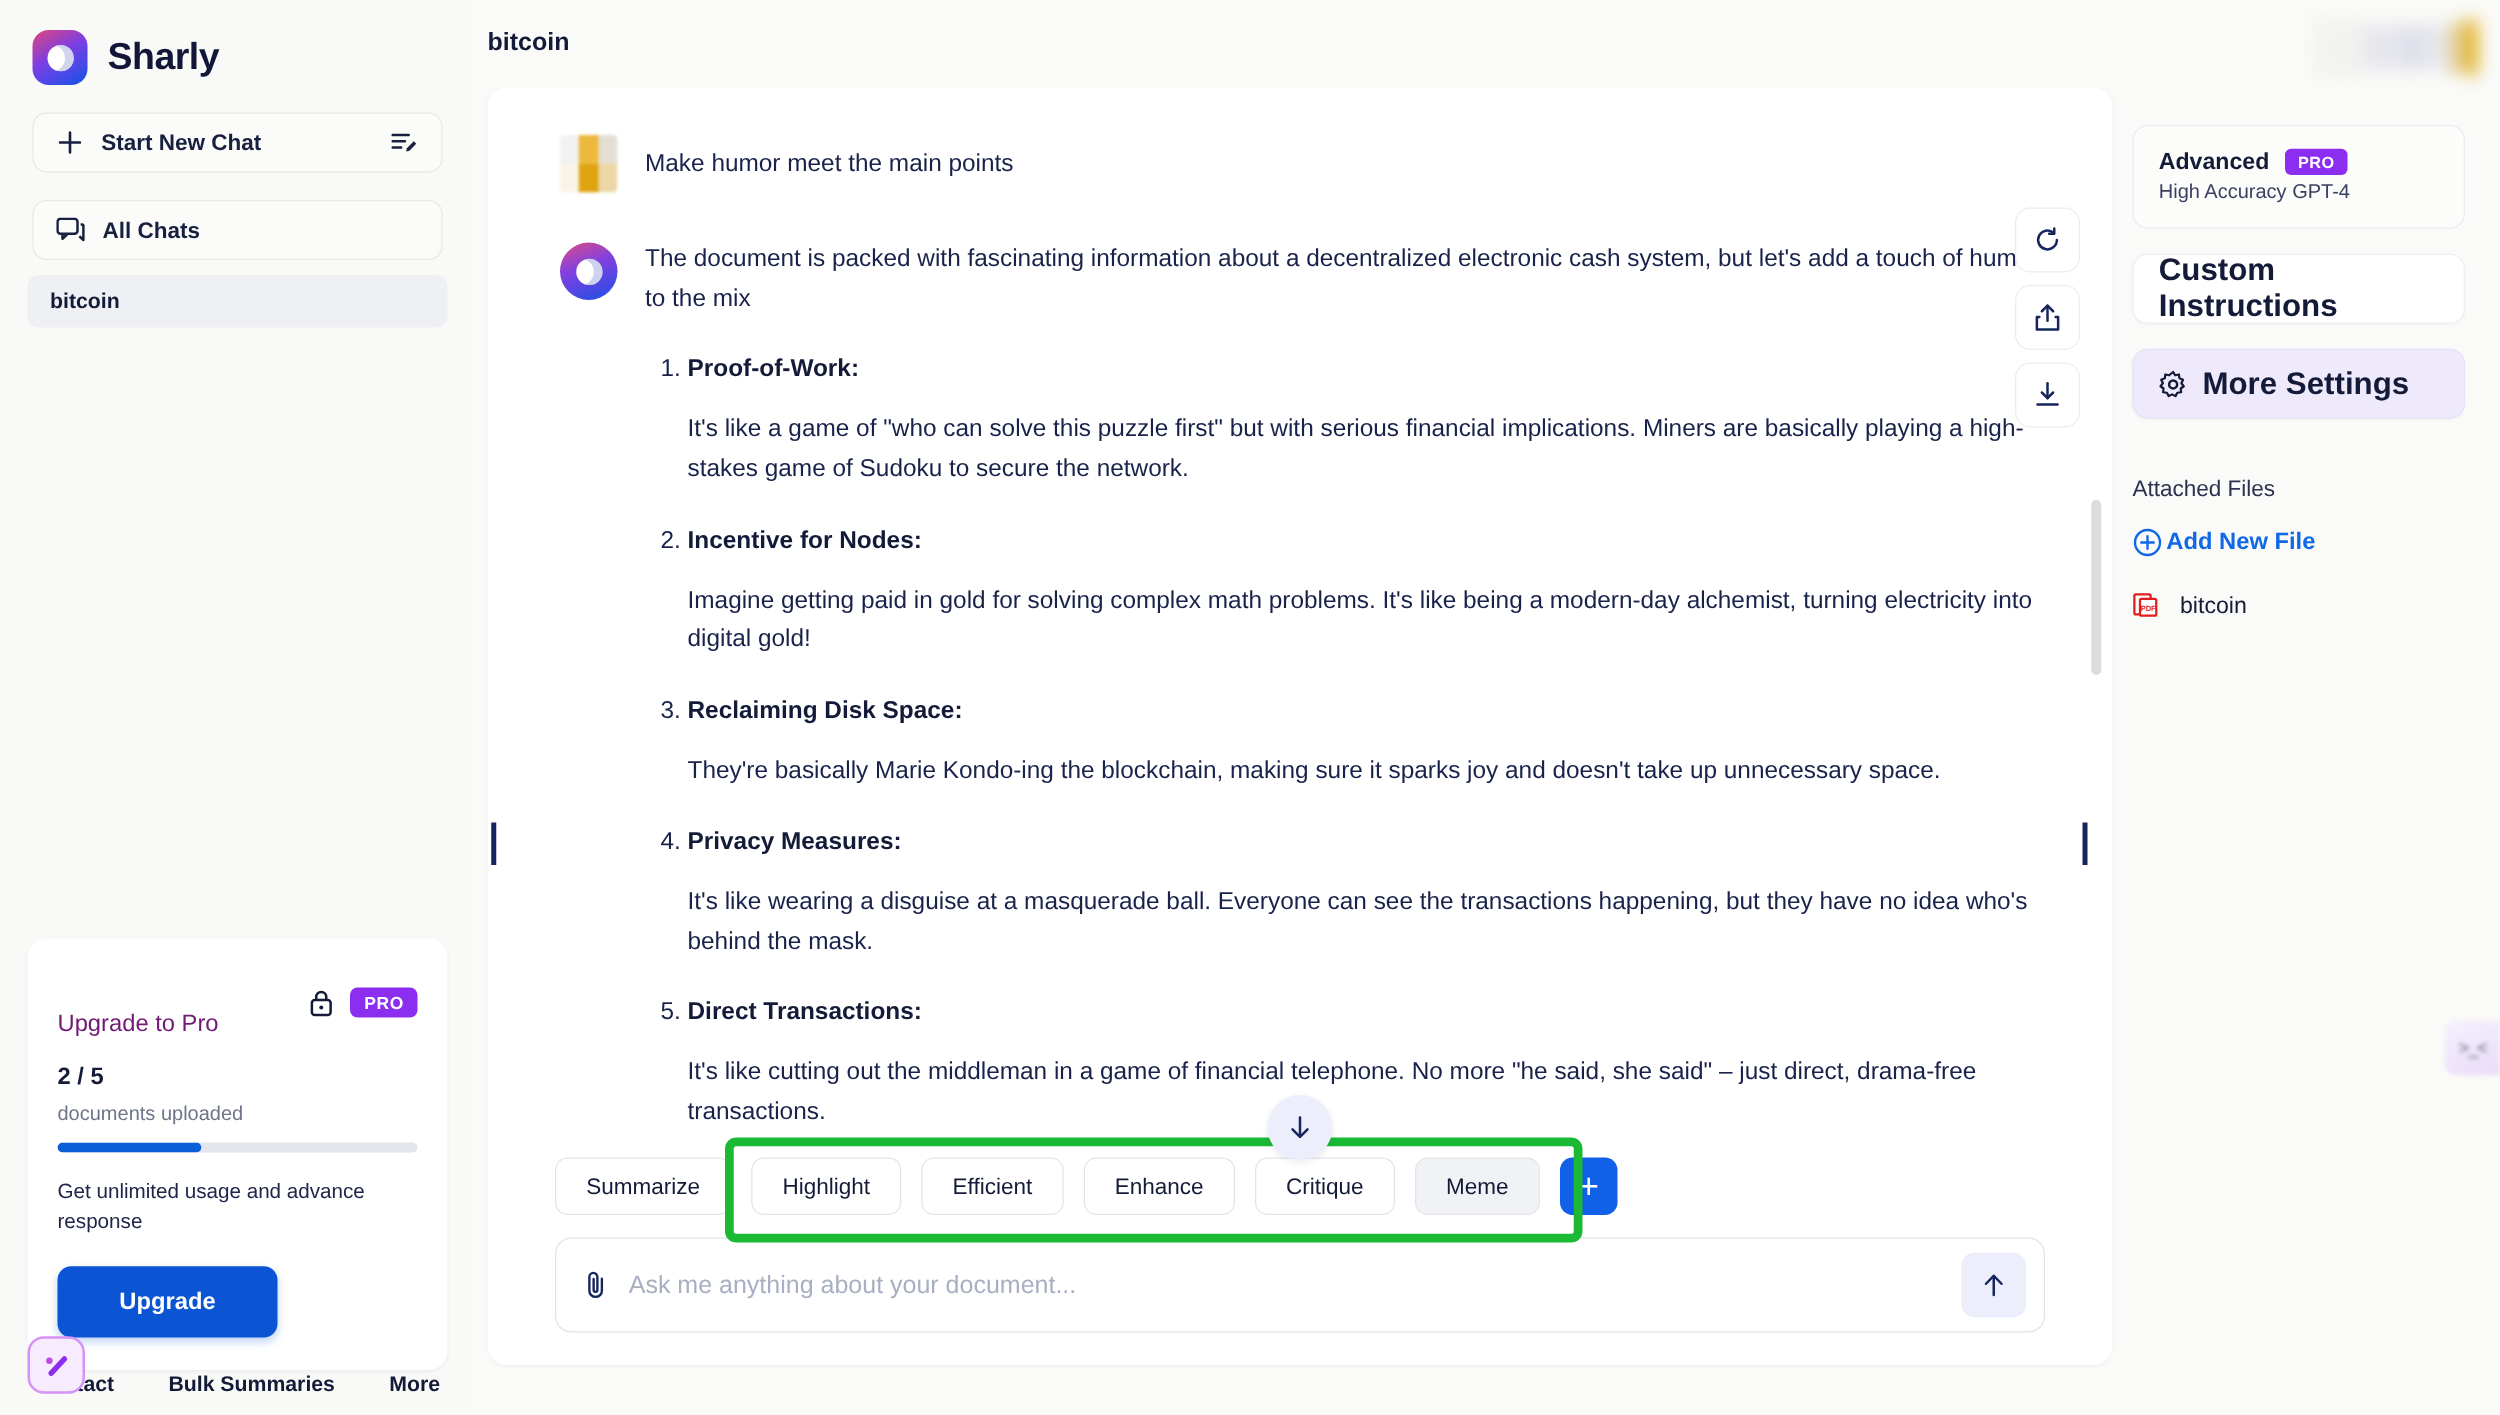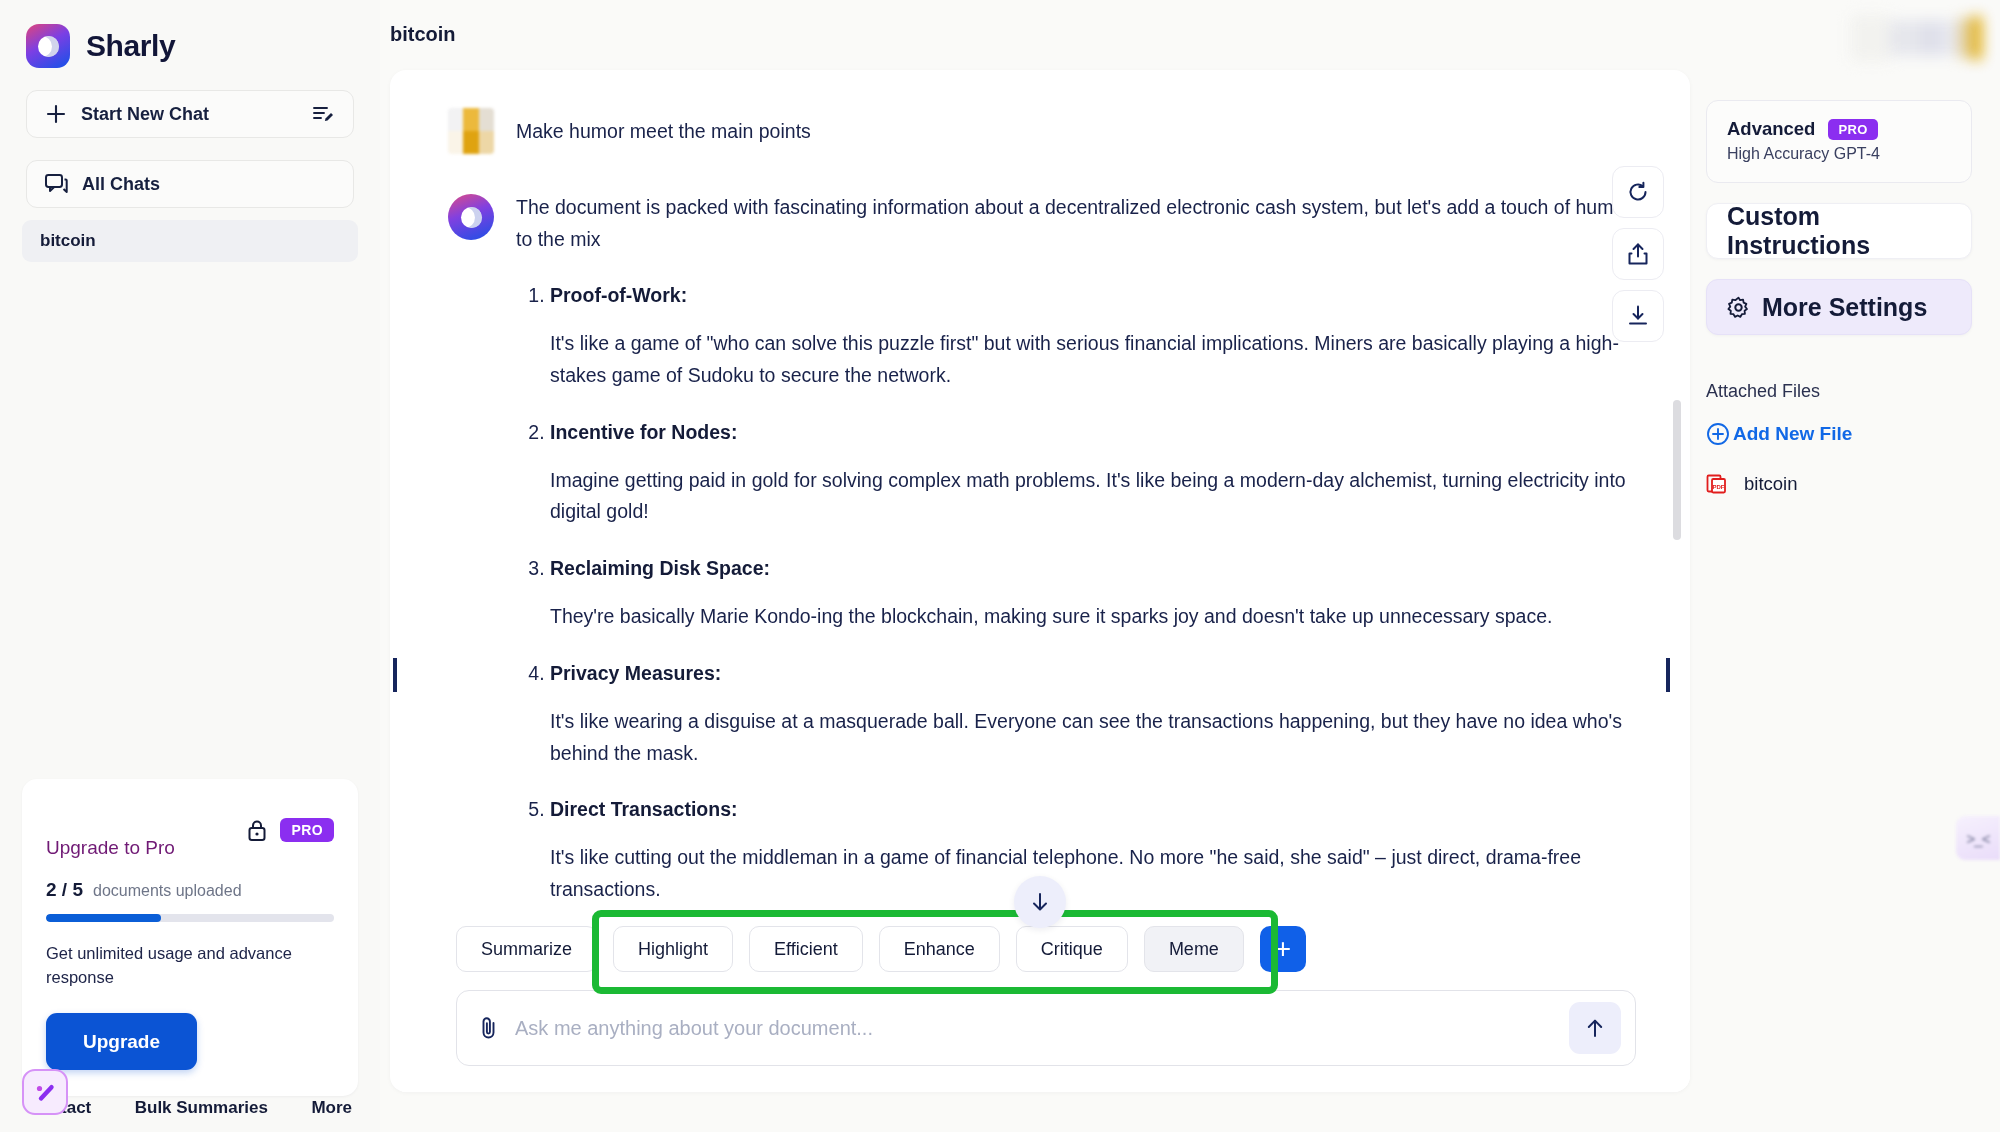--- a/index.html
+++ b/index.html
@@ -57,28 +57,28 @@
     background: #ffffff; border-radius: 15px; padding: 22px 24px 26px 24px;
     box-shadow: 0 1px 3px rgba(20,25,60,.05);
   }
   .up-head { display: flex; align-items: center; }
   .up-title { font-size: 19px; font-weight: 400; color: #701a75; margin-top: 36px; }
   .up-head .sp { flex: 1; }
   .pro-badge {
     background: #8B2EF0; color: #fff; font-size: 14px; font-weight: 700;
     padding: 4px 11px; border-radius: 6px; letter-spacing: .4px; margin-left: 13px;
   }
-  .docs-line { margin-top: 20px; display: flex; align-items: baseline; gap: 10px; }
+  .docs-line { margin-top: 20px; display: flex; align-items: baseline; gap: 10px; flex-direction: column; }
   .docs-count { font-size: 19px; font-weight: 700; color: #141B38; }
   .docs-text { font-size: 16px; color: #6E7588; }
   .progress { margin-top: 13px; height: 8px; border-radius: 5px; background: #E3E4EC; overflow: hidden; }
   .progress > i { display: block; height: 100%; background: #0B5ED7; border-radius: 5px; }
   .up-desc { margin-top: 20px; font-size: 16.5px; line-height: 1.45; color: #20264A; }
   .up-btn {
-    margin-top: 23px; width: 151px; height: 57px; border-radius: 11px;
+    margin-top: 23px; width: 176px; height: 57px; border-radius: 11px;
     background: #0B54D4; color: #fff; border: none; cursor: pointer;
     font-size: 19px; font-weight: 600; font-family: inherit;
     box-shadow: 0 3px 7px rgba(11,84,212,.25);
   }
 
   .magic-badge {
     position: absolute; left: 22px; bottom: 17px; width: 46px; height: 46px;
     border-radius: 13px; background: #F7EBFE; border: 2px solid #D692F7;
     display: flex; align-items: center; justify-content: center; z-index: 6;
     cursor: pointer;
@@ -152,21 +152,21 @@
   .caret-r { position: absolute; right: 20px; top: 588px; width: 4px; height: 34px; background: #16255C; }
 
   .scroll-down-fab {
     position: absolute; left: 50%; transform: translateX(-50%); bottom: 164px;
     width: 52px; height: 52px; border-radius: 50%; background: #EDEEFB;
     display: flex; align-items: center; justify-content: center; cursor: pointer; z-index: 5;
     box-shadow: 0 2px 6px rgba(20,25,60,.08);
   }
 
   
-  .composer { position: absolute; left: 12px; right: 0; bottom: 0; padding: 0 54px 26px 54px; background: #FFFFFF; }
+  .composer { position: absolute; left: 0; right: 0; bottom: 0; padding: 0 54px 26px 54px; background: #FFFFFF; }
   .quick-row { display: flex; align-items: center; gap: 16px; margin-bottom: 18px; position: relative; }
   .chip {
     height: 46px; padding: 0 24px; border-radius: 10px;
     border: 1px solid #E3E4EA; background: #FFFFFF; color: #141B38;
     font-size: 18px; font-family: inherit; cursor: pointer; white-space: nowrap;
     display: flex; align-items: center;
   }
   .chip.active { background: #F1F2F6; }
   .chip-add {
     width: 46px; height: 46px; border-radius: 10px; background: #1060E8; border: none;

